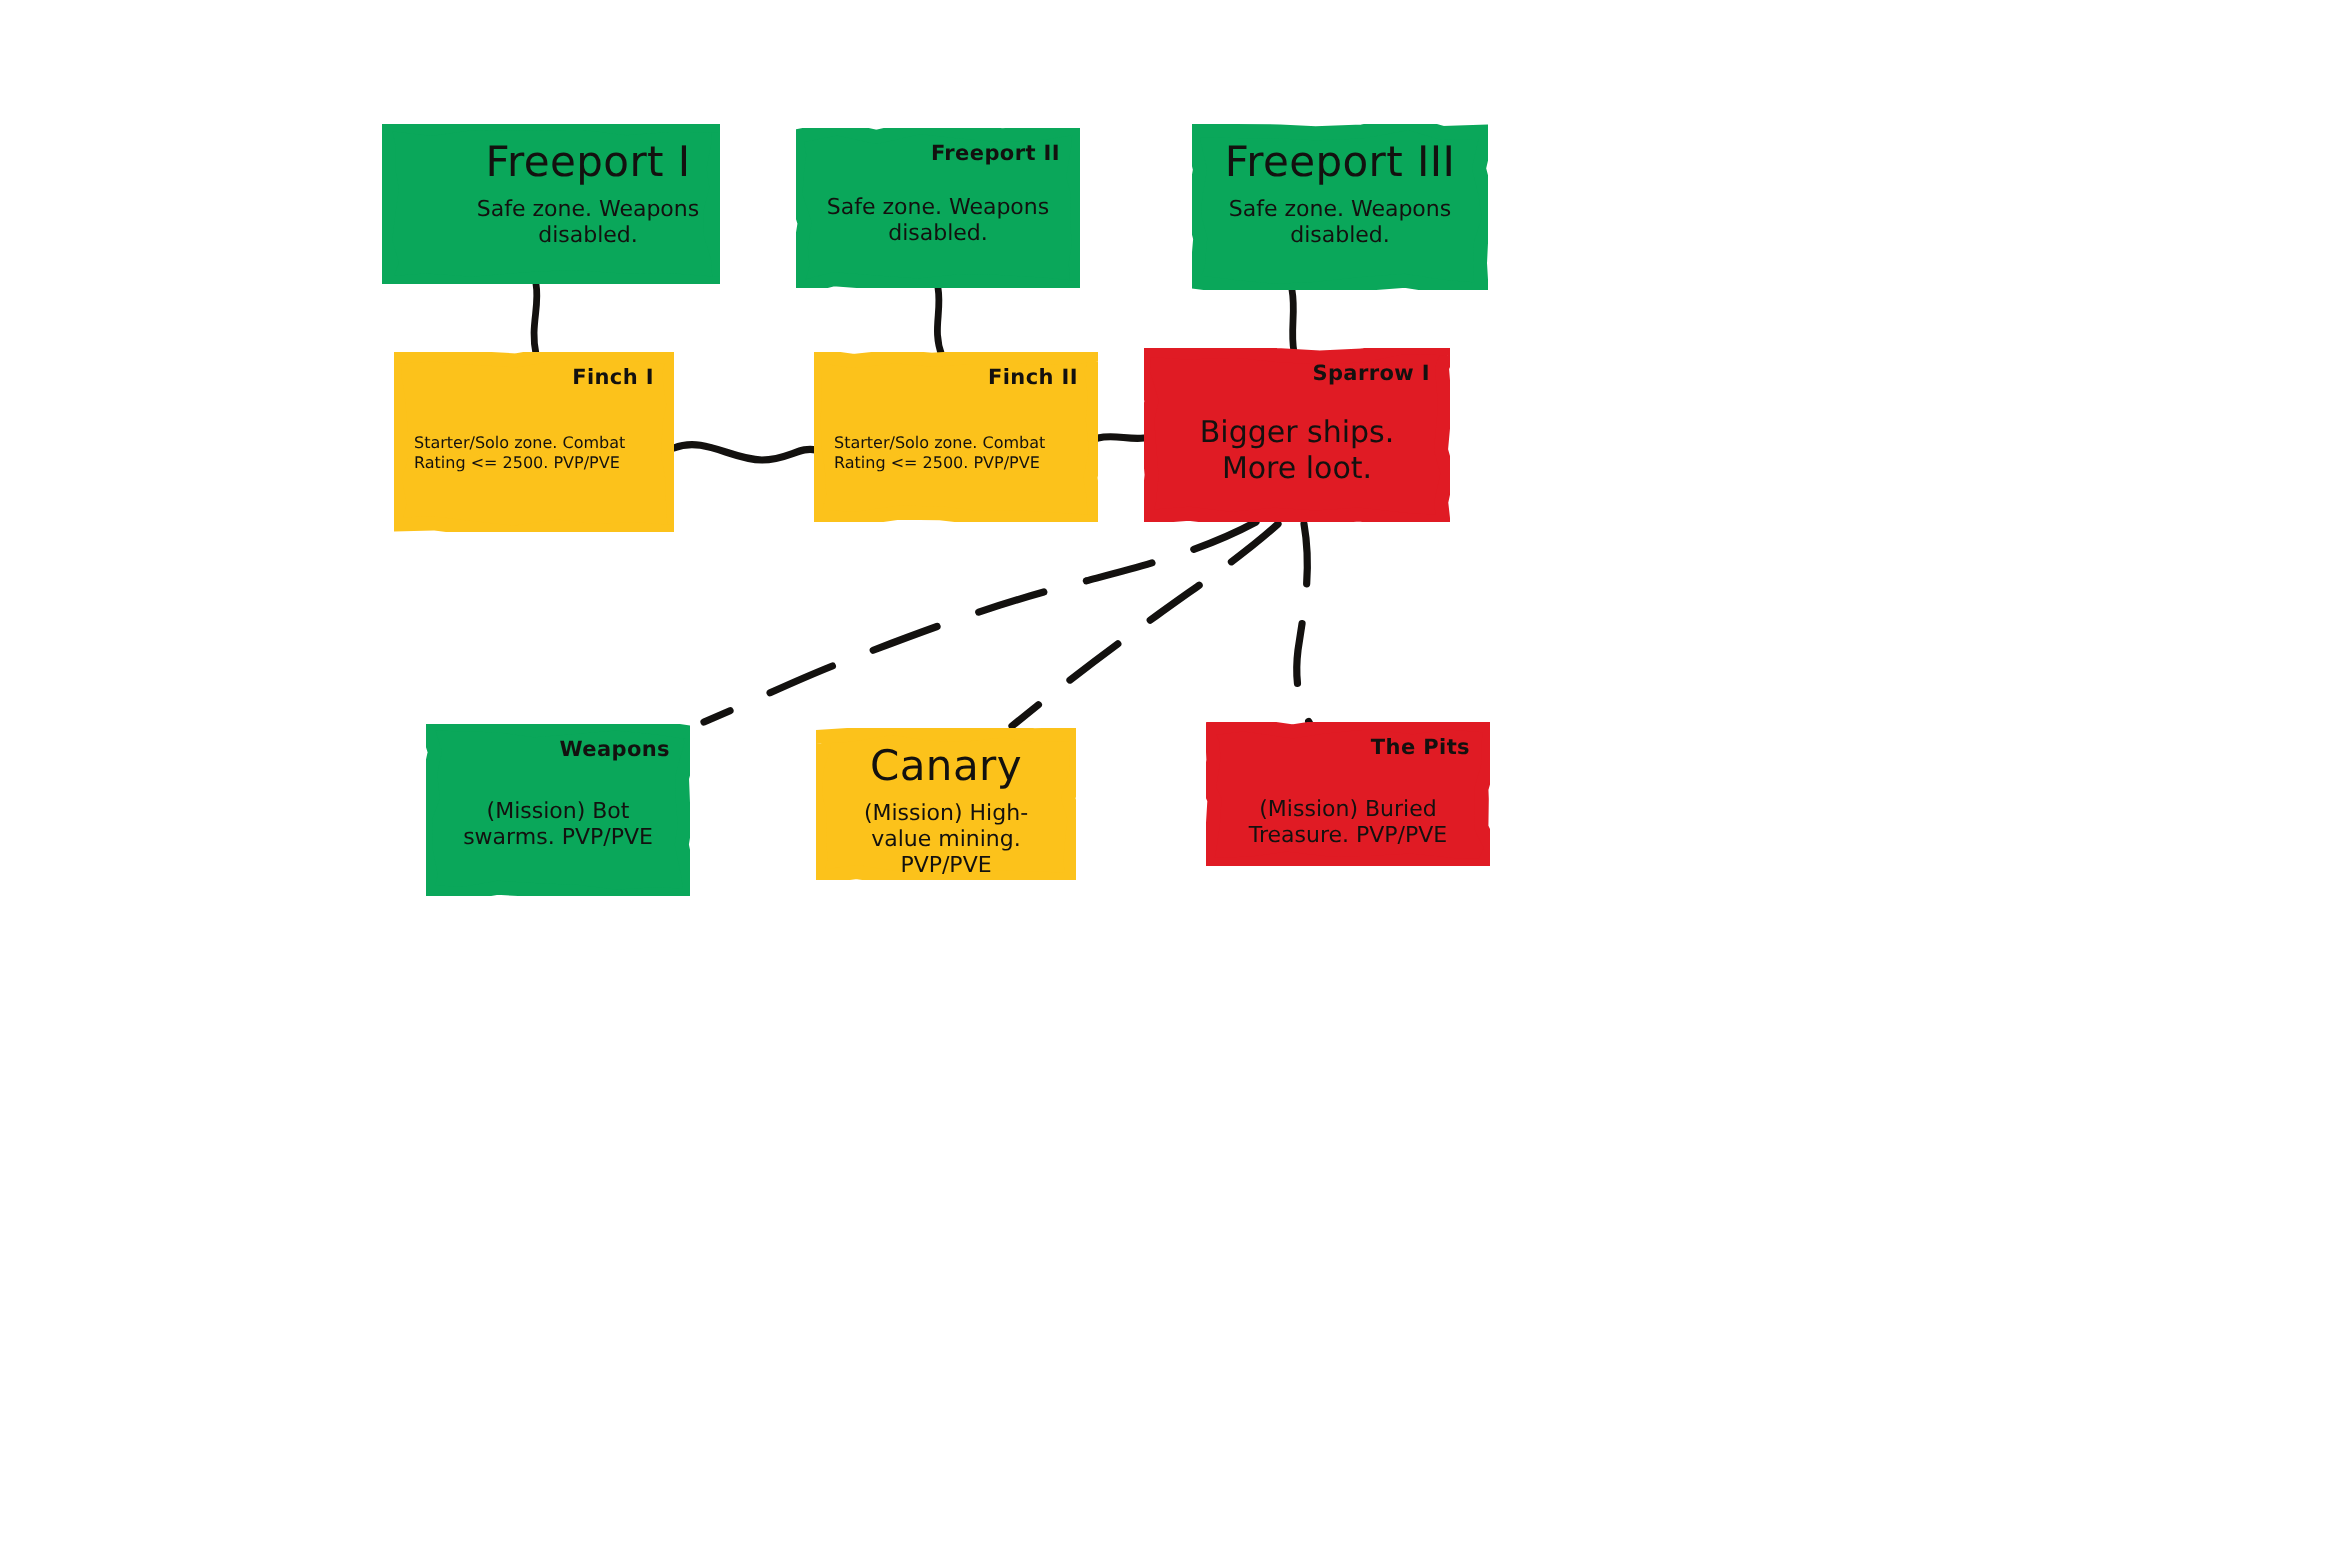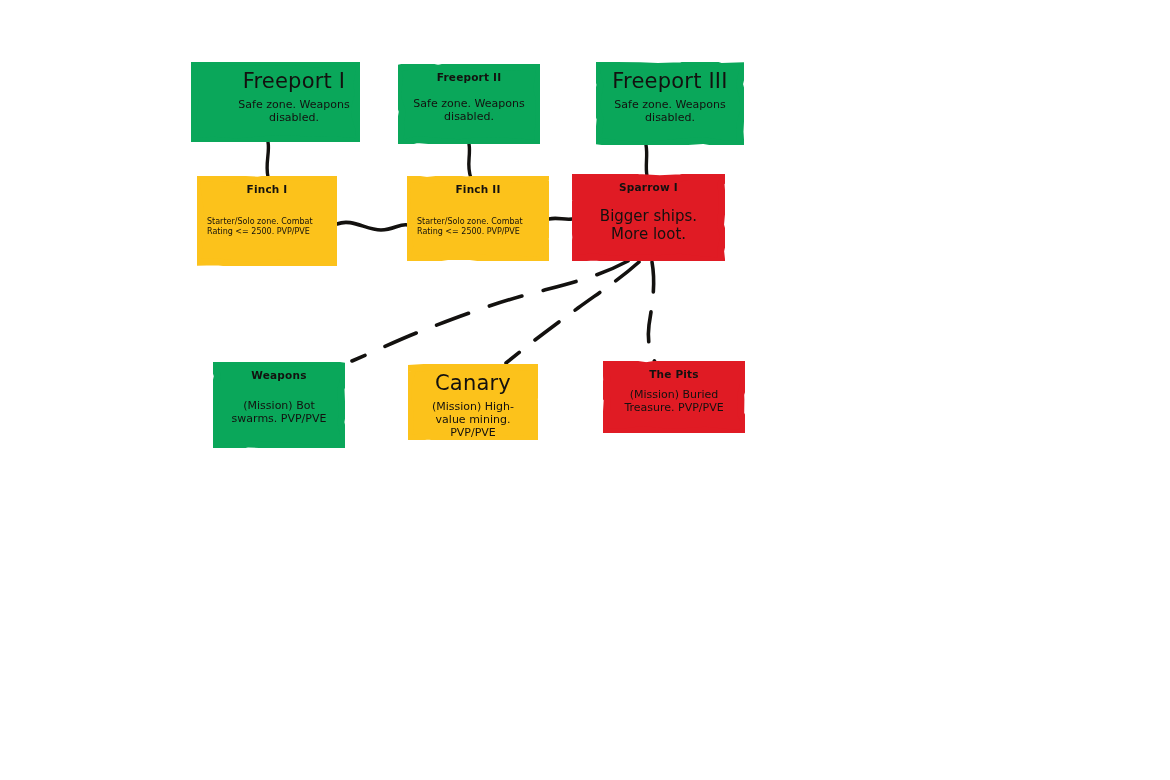--- a/index.html
+++ b/index.html
@@ -55,20 +55,21 @@
     font-weight: 700;
     letter-spacing: 0.2px;
     line-height: 1.05;
   }
   .title.big {
     font-size: 21px;
     font-weight: 400;
   }
   .title.small {
     font-size: 10.5px;
+    text-align: right;
   }
   .desc {
     font-family: "DejaVu Sans", sans-serif;
     line-height: 1.2;
   }
   .desc.big {
     font-size: 15px;
   }
   .desc.med {
     font-size: 11px;
@@ -151,16 +152,16 @@
           <path d="M0.0,4.5 L17.3,3.4 L37.8,-0.1 L56.0,2.8 L72.7,3.5 L94.2,1.2 L108.8,3.6 L130.0,3.1 L130.0,13.3 L130.2,21.1 L126.1,35.2 L129.4,45.7 L128.5,51.6 L127.1,66.8 L128.6,76.0 L110.9,75.3 L91.4,74.8 L75.1,74.2 L54.7,74.1 L38.8,74.9 L20.2,72.0 L0.0,74.9 L2.1,66.0 L1.8,52.3 L1.9,44.1 L-0.3,33.6 L0.1,21.2 L3.8,9.2 Z" fill="#fcc21b" stroke="#fcc21b" stroke-width="7" stroke-linejoin="round"></path>
         </svg>
         <div class="txt title big">Canary</div>
         <div class="txt desc med" style="margin-top: 6px;">(Mission) High-value mining. PVP/PVE</div>
       </div>
       <div class="node" style="left: 603px; top: 361px; width: 142px; height: 72px;">
         <svg class="shape" viewBox="0 0 142 72" preserveAspectRatio="none">
           <path d="M0.0,3.6 L18.7,1.2 L43.3,4.7 L58.2,2.4 L81.3,0.1 L103.6,2.7 L121.1,0.2 L142.0,1.9 L141.2,12.4 L141.0,22.3 L137.7,33.5 L137.9,38.5 L137.7,52.6 L142.7,62.9 L138.7,72.0 L123.6,71.5 L102.8,69.3 L83.1,70.4 L62.4,70.9 L40.4,68.4 L22.4,70.8 L0.0,71.6 L1.9,61.9 L3.5,50.6 L4.2,38.9 L1.5,33.0 L3.7,19.1 L3.3,10.7 Z" fill="#e01b24" stroke="#e01b24" stroke-width="7" stroke-linejoin="round"></path>
         </svg>
         <div class="txt title small">The Pits</div>
-        <div class="txt desc med" style="margin-top: 8px;">(Mission) Buried Treasure. PVP/PVE</div>
+        <div class="txt desc med" style="margin-top: 18px;">(Mission) Buried Treasure. PVP/PVE</div>
       </div>
     </div>
 </div>
 
 </body></html>

